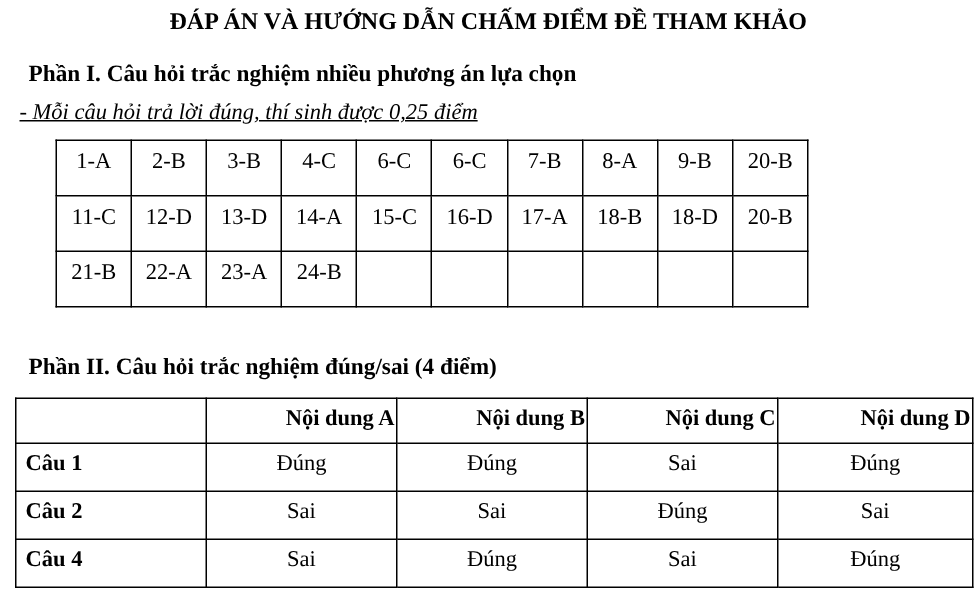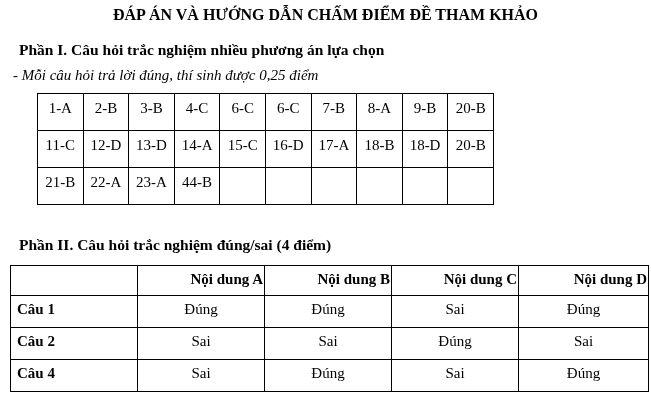--- a/index.html
+++ b/index.html
@@ -25,29 +25,30 @@
     line-height: 19px;
     margin-left: 19px;
   }
   .p1-heading { margin-top: 16px; }
   .note {
     font-style: italic;
     font-size: 15px;
     line-height: 19px;
     margin-left: 13px;
     margin-top: 7px;
+    text-decoration: underline;
   }
 
   table { border-collapse: collapse; table-layout: fixed; }
   td, th { border: 1px solid #000000; font-size: 15px; overflow: hidden; }
 
   .answers-table {
     margin-left: 37px;
     margin-top: 8px;
-    width: 457px;
+    width: 502px;
     border-radius: 31px;
   }
   .answers-table td {
     height: 30px;
     text-align: center;
     vertical-align: top;
     padding-top: 5px;
     line-height: 19px;
   }
 
@@ -113,21 +114,21 @@
       <td>16-D</td>
       <td>17-A</td>
       <td>18-B</td>
       <td>18-D</td>
       <td>20-B</td>
     </tr>
     <tr>
       <td>21-B</td>
       <td>22-A</td>
       <td>23-A</td>
-      <td>44-B</td>
+      <td>24-B</td>
       <td></td>
       <td></td>
       <td></td>
       <td></td>
       <td></td>
       <td></td>
     </tr>
   </tbody>
     </table>
 

